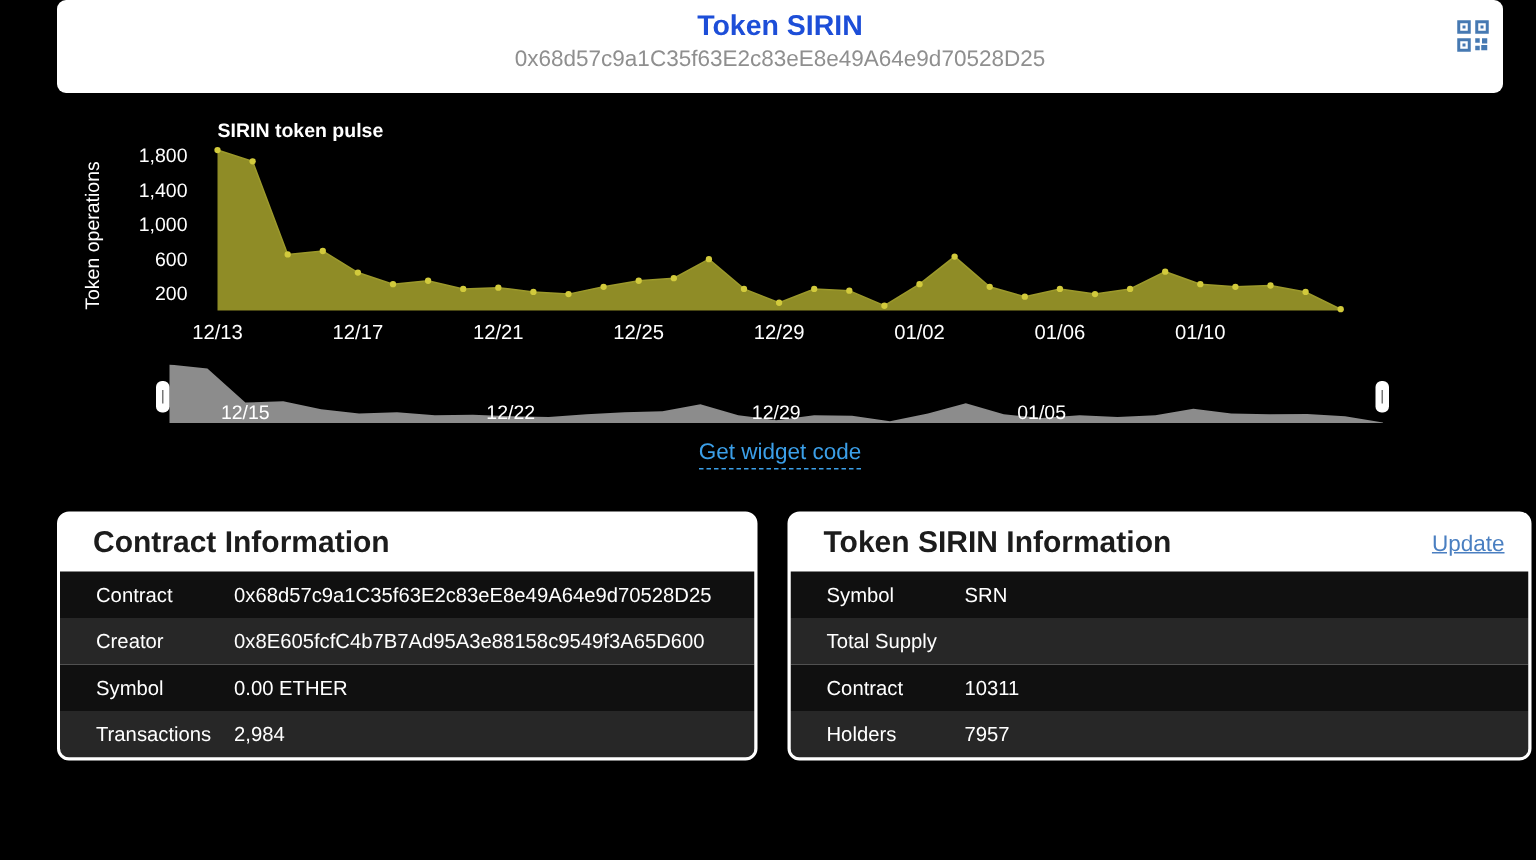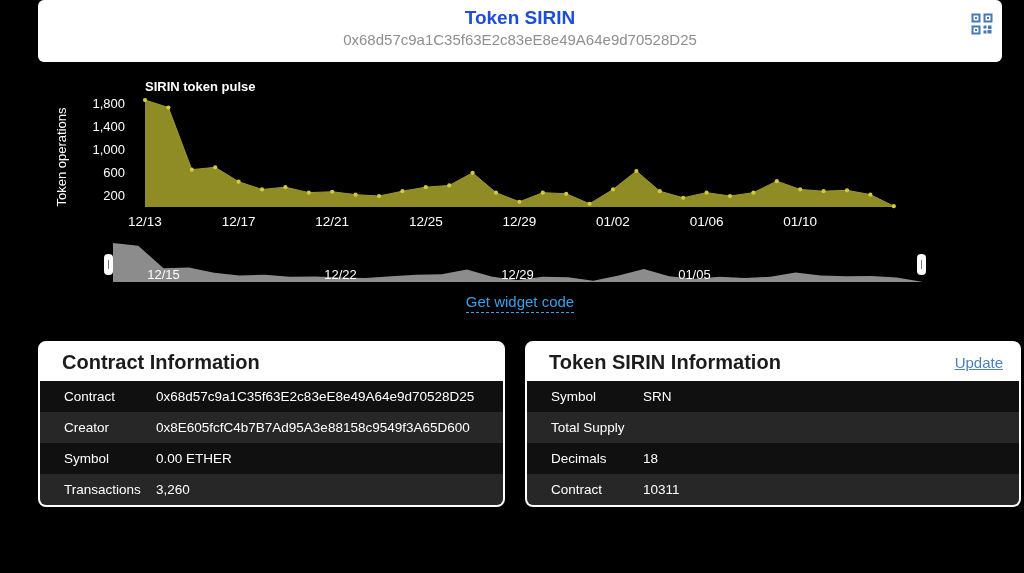--- a/index.html
+++ b/index.html
@@ -147,42 +147,42 @@
         <div class="prow">
           <span class="plabel">Creator</span>
           <span class="pvalue link">0x8E605fcfC4b7B7Ad95A3e88158c9549f3A65D600</span>
         </div>
         <div class="prow">
           <span class="plabel">Symbol</span>
           <span class="pvalue">0.00 ETHER</span>
         </div>
         <div class="prow">
           <span class="plabel">Transactions</span>
-          <span class="pvalue">3,260</span>
+          <span class="pvalue">2,984</span>
         </div>
       </div>
   </section>
 
   <section class="panel panel-right">
     <div class="panel-header">
       <h2>Token SIRIN Information</h2>
       <a class="update-link">Update</a>
     </div>
     <div id="token-rows">
         <div class="prow">
           <span class="plabel">Symbol</span>
           <span class="pvalue">SRN</span>
         </div>
         <div class="prow">
           <span class="plabel">Total Supply</span>
         </div>
         <div class="prow">
-          <span class="plabel">Decimals</span>
-          <span class="pvalue">18</span>
+          <span class="plabel">Contract</span>
+          <span class="pvalue">10311</span>
         </div>
         <div class="prow">
-          <span class="plabel">Contract</span>
-          <span class="pvalue">10311</span>
+          <span class="plabel">Holders</span>
+          <span class="pvalue">7957</span>
         </div>
       </div>
   </section>
 
 </div>
 
 </body></html>

